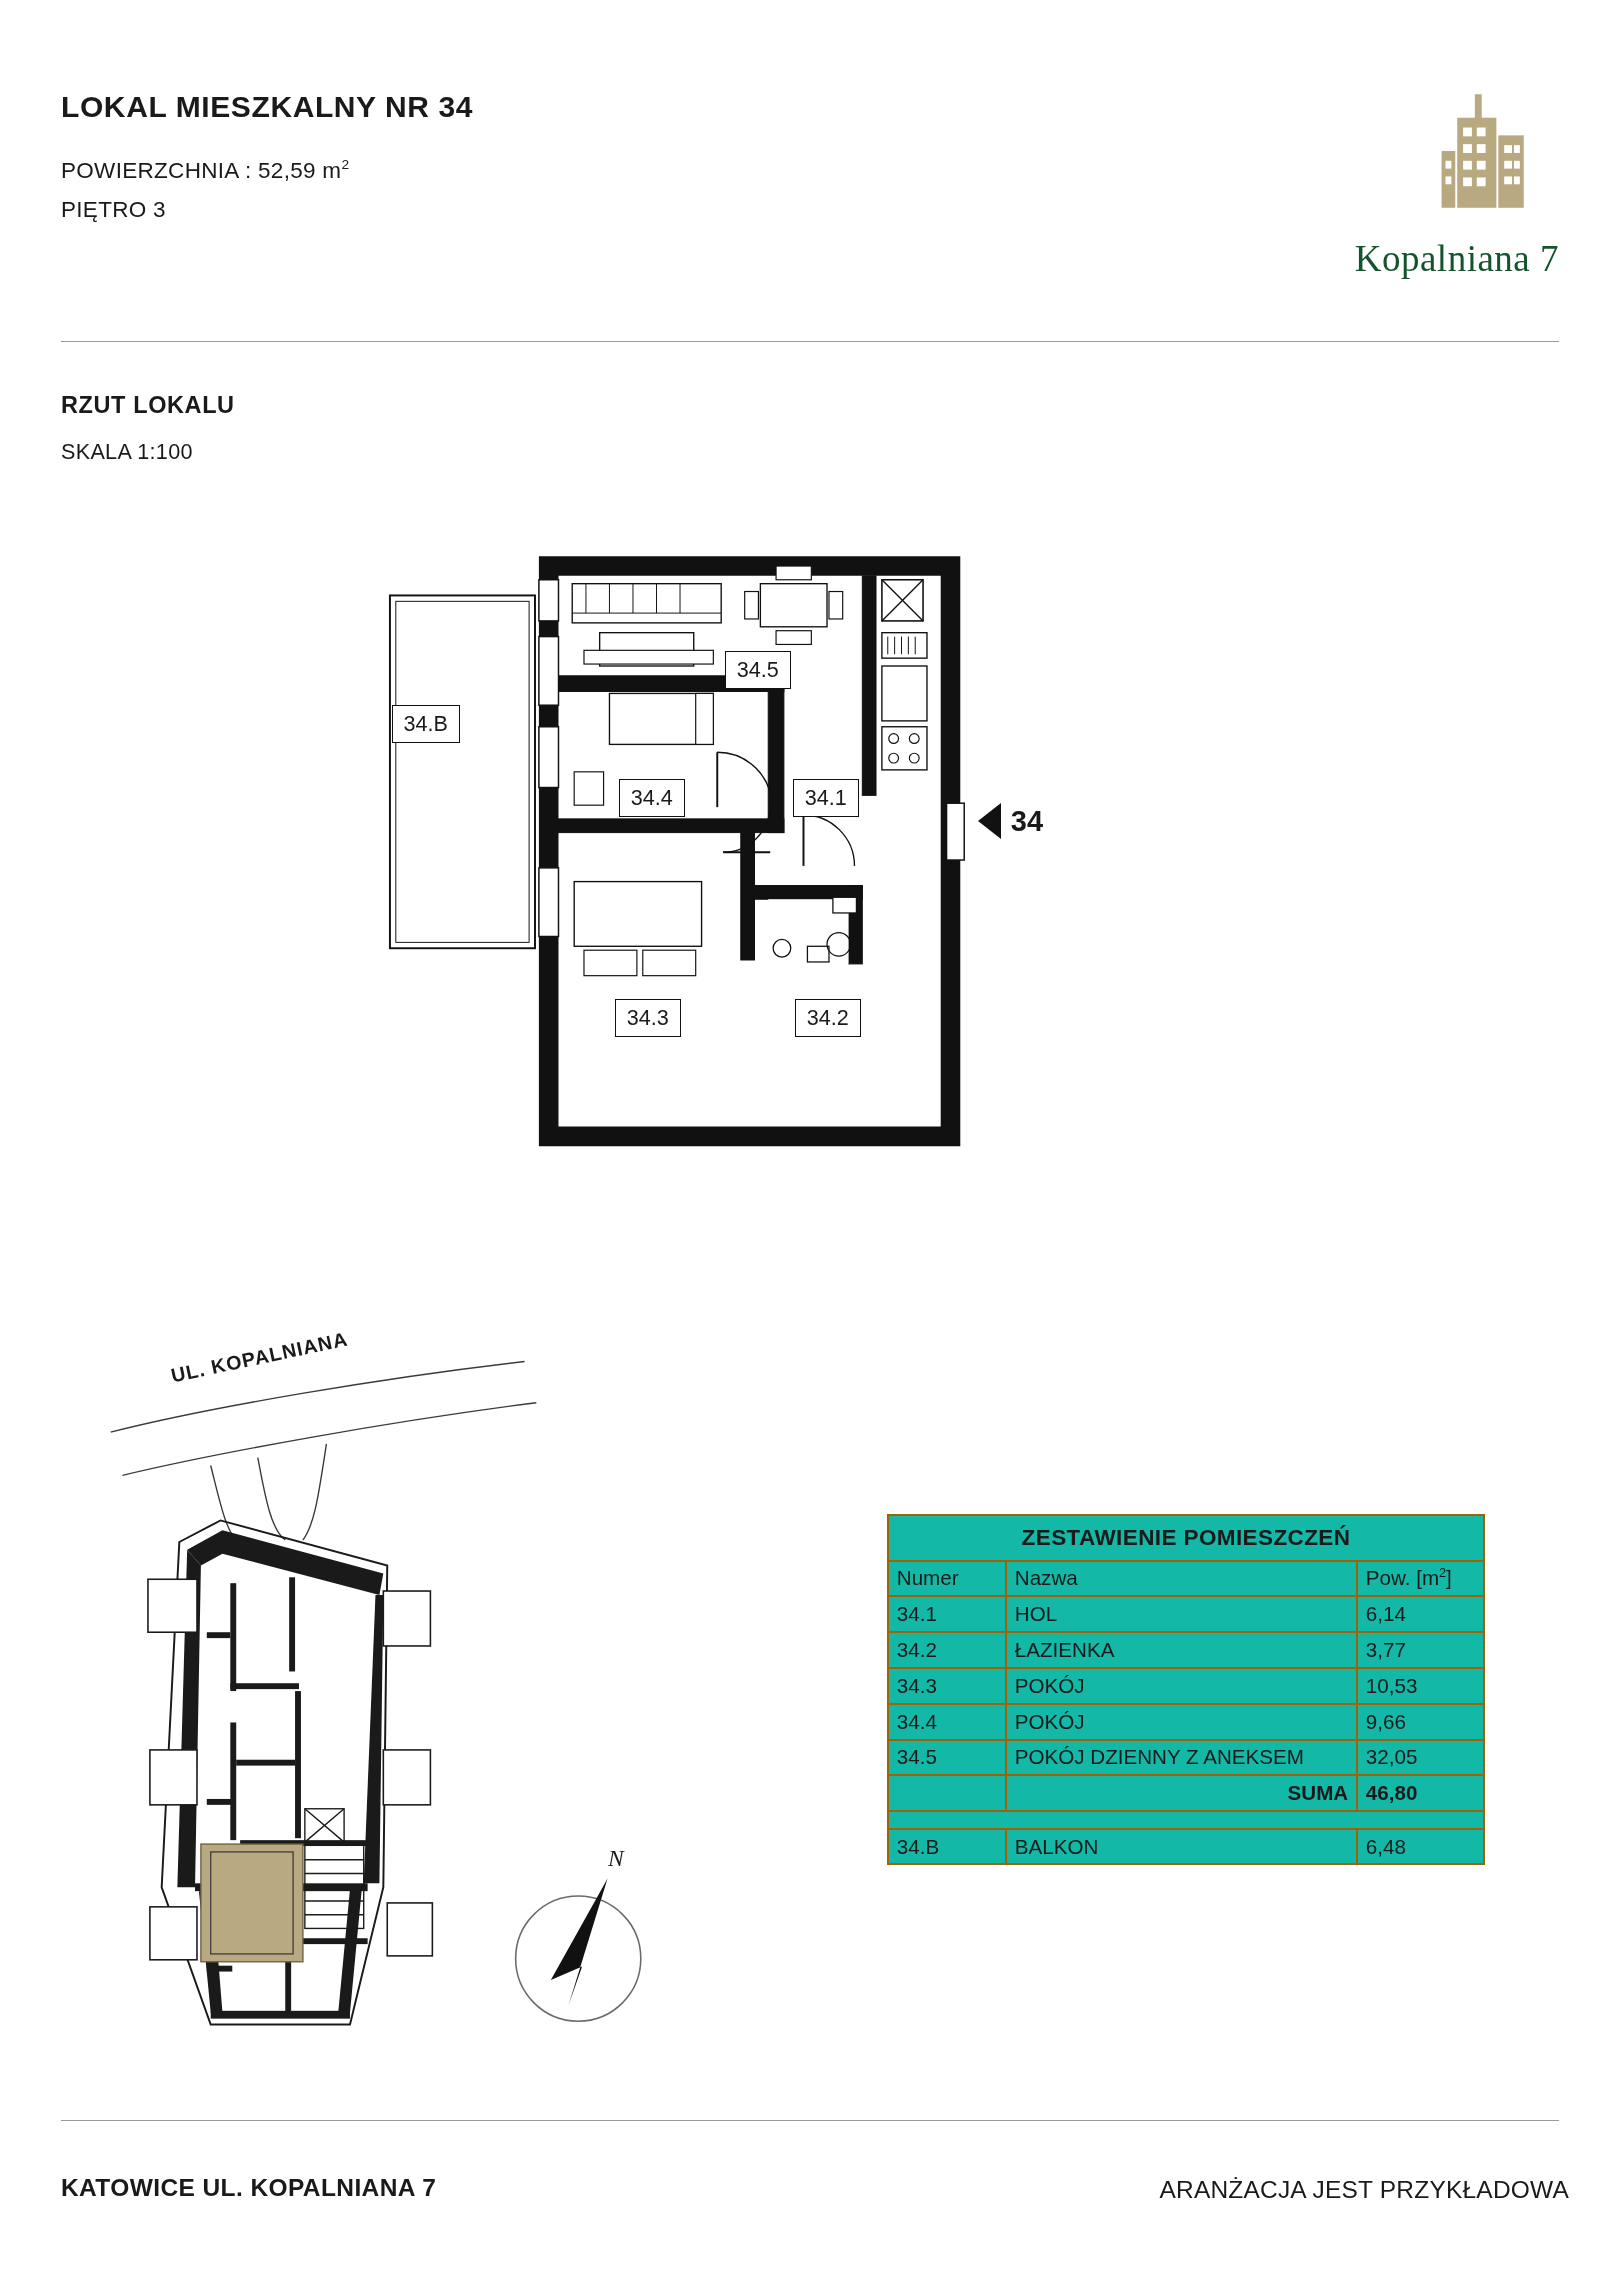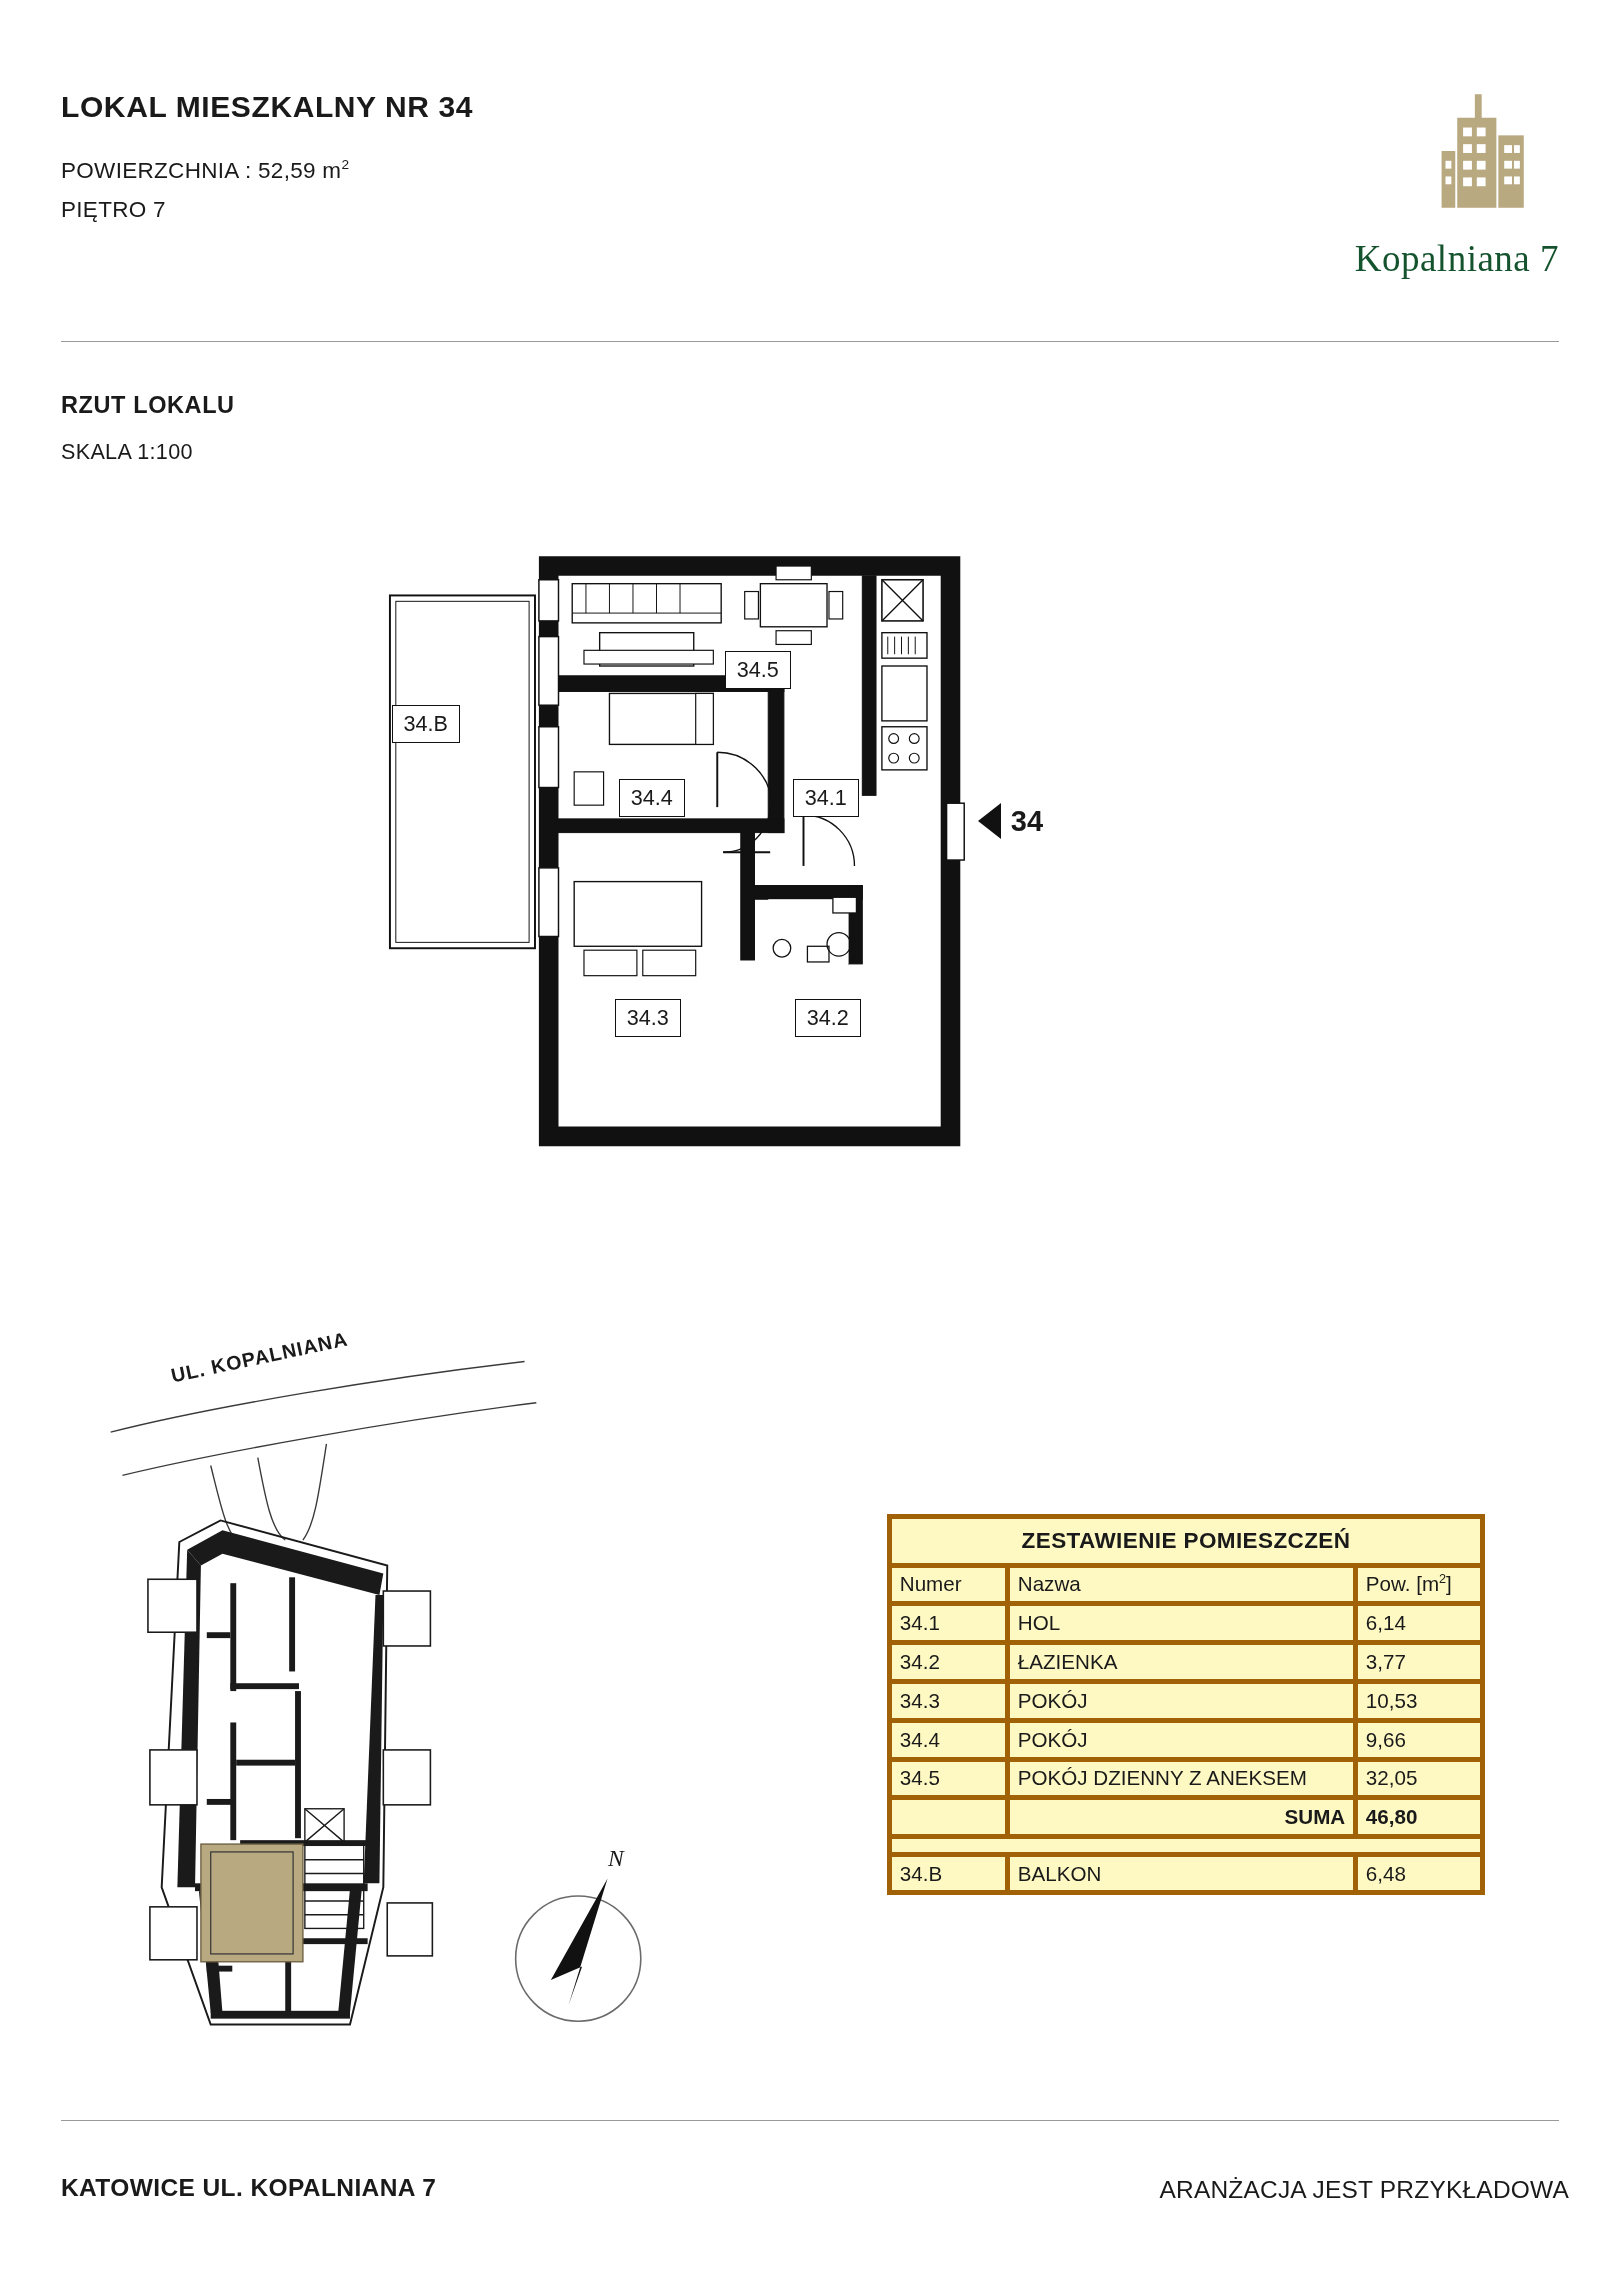--- a/index.html
+++ b/index.html
@@ -158,23 +158,23 @@
     left: 887px;
     top: 1514px;
     width: 598px;
   }
   table.rooms {
     width: 100%;
     border-collapse: collapse;
     font-size: 20.6px;
   }
   table.rooms th, table.rooms td {
-    border: 5px solid #a16207;
+    border: 2px solid #a16207;
     padding: 4.9px 7.8px;
-    background: #fef9c3;
+    background: #14b8a6;
   }
   table.rooms .caption-row th {
     font-size: 22.5px;
     font-weight: bold;
     letter-spacing: 0.4px;
     padding: 8.8px 7.8px;
   }
   table.rooms .head-row td { font-size: 20.6px; }
   td.col-num { width: 118px; }
   td.col-area { width: 127px; }
@@ -212,21 +212,21 @@
 </head>
 <body>
 
 <div class="page">
 
   <div class="header">
     <div class="title">LOKAL MIESZKALNY NR 34</div>
     <div class="meta-line">
       <span>POWIERZCHNIA : 52,59 m</span><sup>2</sup>
     </div>
-    <div class="meta-line">PIĘTRO 7</div>
+    <div class="meta-line">PIĘTRO 3</div>
 
     <div class="brand">
       <span class="brand-mark">
         <svg width="137" height="123" viewBox="0 0 140 125" xmlns="http://www.w3.org/2000/svg">
           <g fill="#b9a981">
             <rect x="36" y="28" width="40" height="92"></rect>
             <rect x="78" y="46" width="26" height="74"></rect>
             <rect x="20" y="62" width="14" height="58"></rect>
             <rect x="54" y="4" width="7" height="26"></rect>
           </g>

